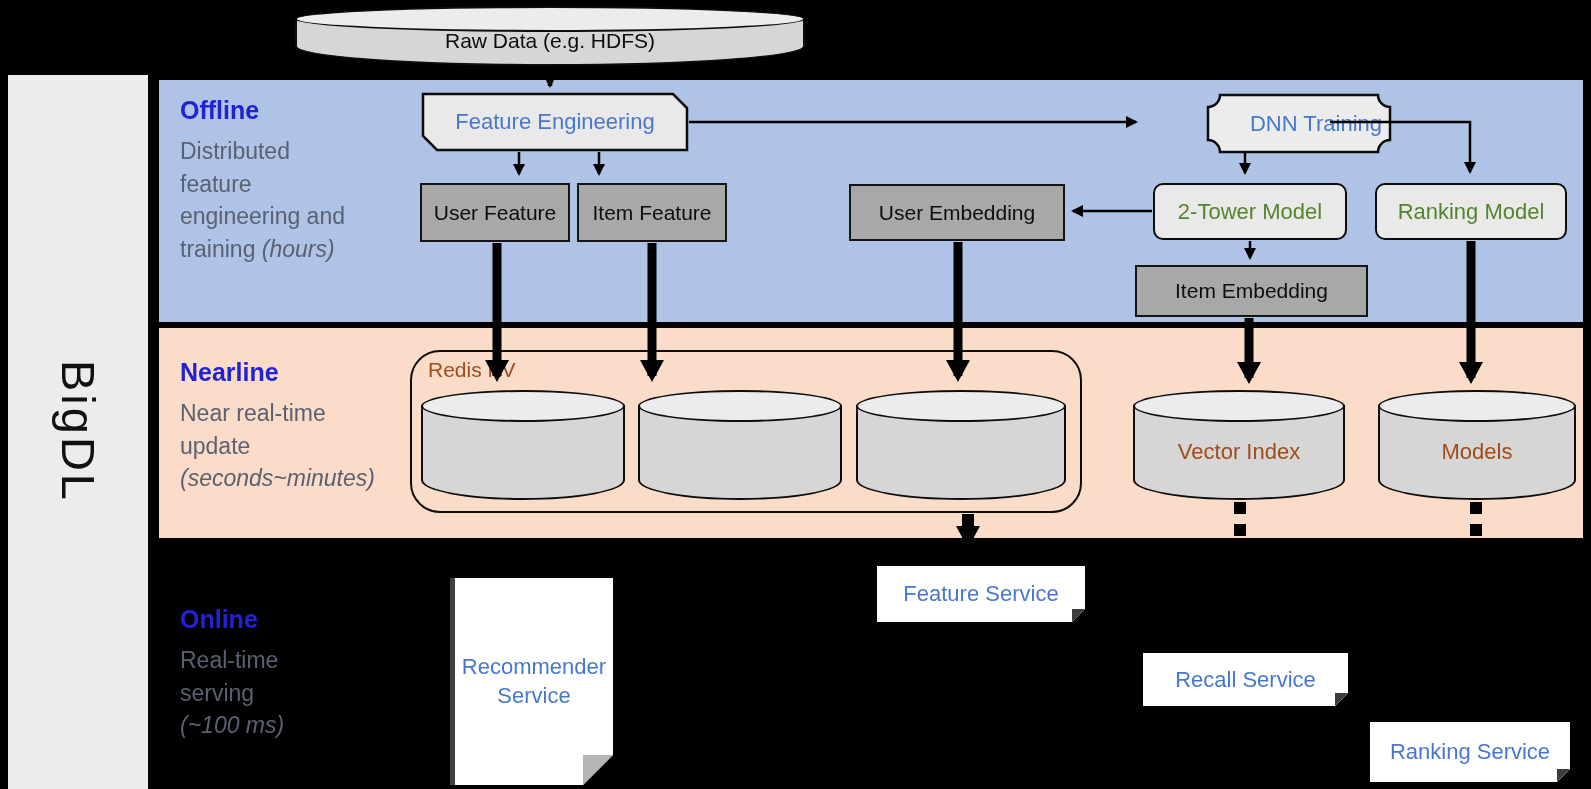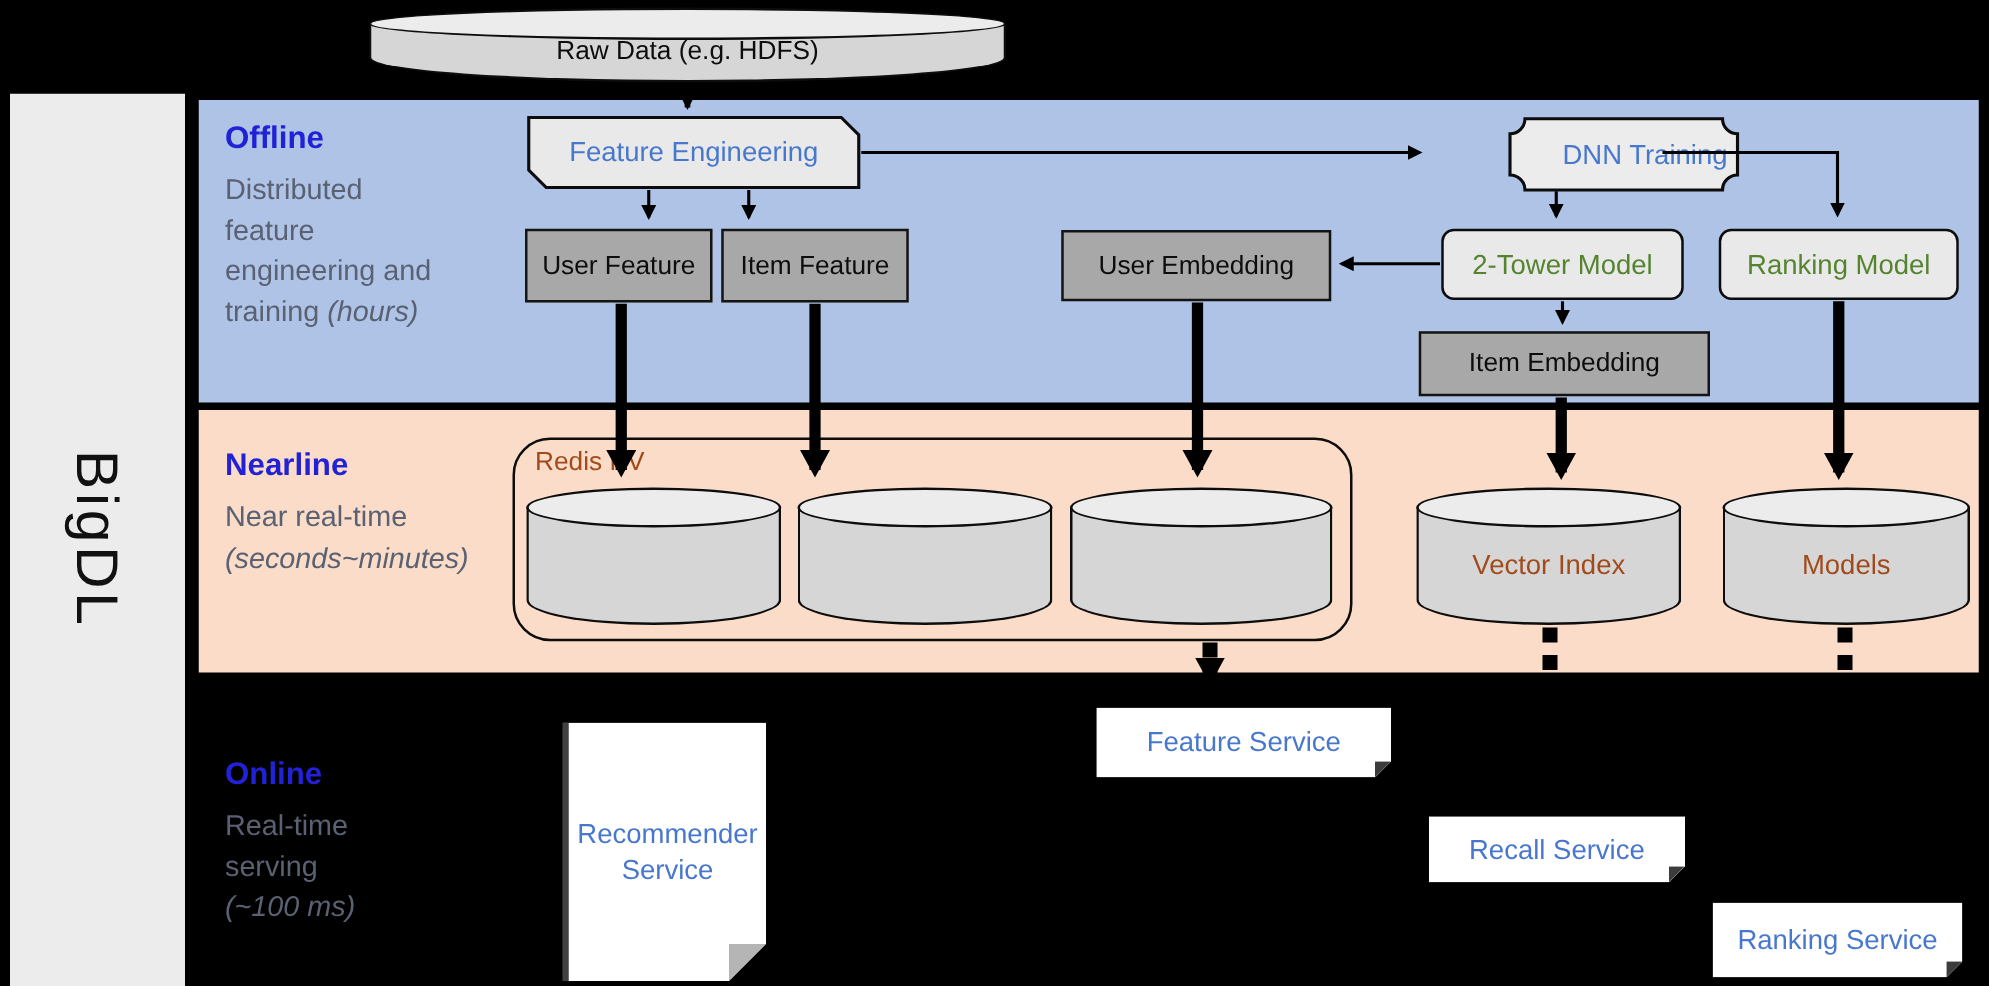--- a/index.html
+++ b/index.html
@@ -72,20 +72,21 @@
       <div>feature</div>
       <div>engineering and</div>
       <div><span>training </span><span class="it">(hours)</span></div>
     </div>
   </div>
 
   <div class="band-text" style="left:180px;top:358px;width:250px;">
     <div class="band-title">Nearline</div>
     <div class="band-desc">
       <div>Near real-time</div>
+      <div>update</div>
       <div class="it">(seconds~minutes)</div>
     </div>
   </div>
 
   <div class="band-text" style="left:180px;top:605px;width:250px;">
     <div class="band-title">Online</div>
     <div class="band-desc">
       <div>Real-time</div>
       <div>serving</div>
       <div class="it">(~100 ms)</div>
@@ -155,21 +156,21 @@
   </div>
   <div class="cyl" style="left:1378px;top:390px;width:198px;height:110px;">
     <div class="cyl-body"></div>
       <div class="cyl-top"></div>
     <div class="cyl-label">Models</div>
   </div>
 
   <div class="svc" id="svc-recommender" style="left:450px;top:578px;width:163px;height:207px;">
     <span>Recommender Service</span>
   </div>
-  <div class="svc" style="left:877px;top:566px;width:236px;height:56px;">
+  <div class="svc" style="left:877px;top:566px;width:208px;height:56px;">
     <span>Feature Service</span>
   </div>
   <div class="svc" style="left:1143px;top:653px;width:205px;height:53px;text-align:right;">
     <span>Recall Service</span>
   </div>
   <div class="svc" style="left:1370px;top:722px;width:200px;height:60px;">
     <span>Ranking Service</span>
   </div>
 
   <svg id="connectors" width="1591" height="789" viewBox="0 0 1591 789">

